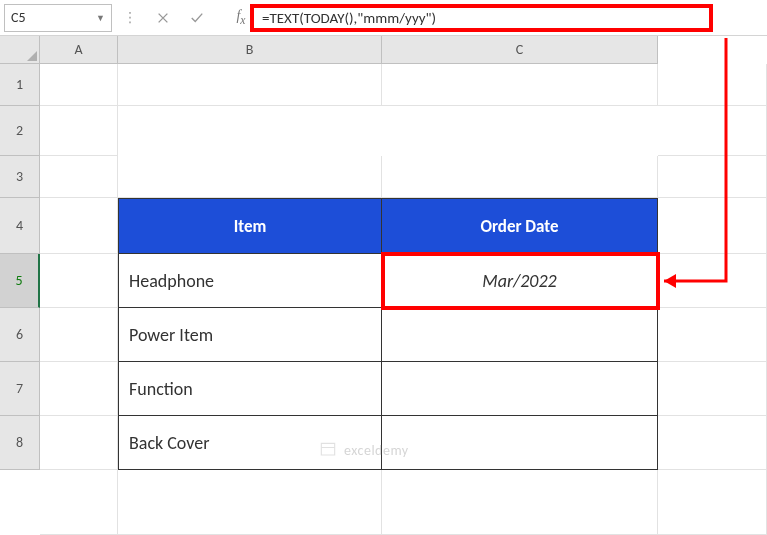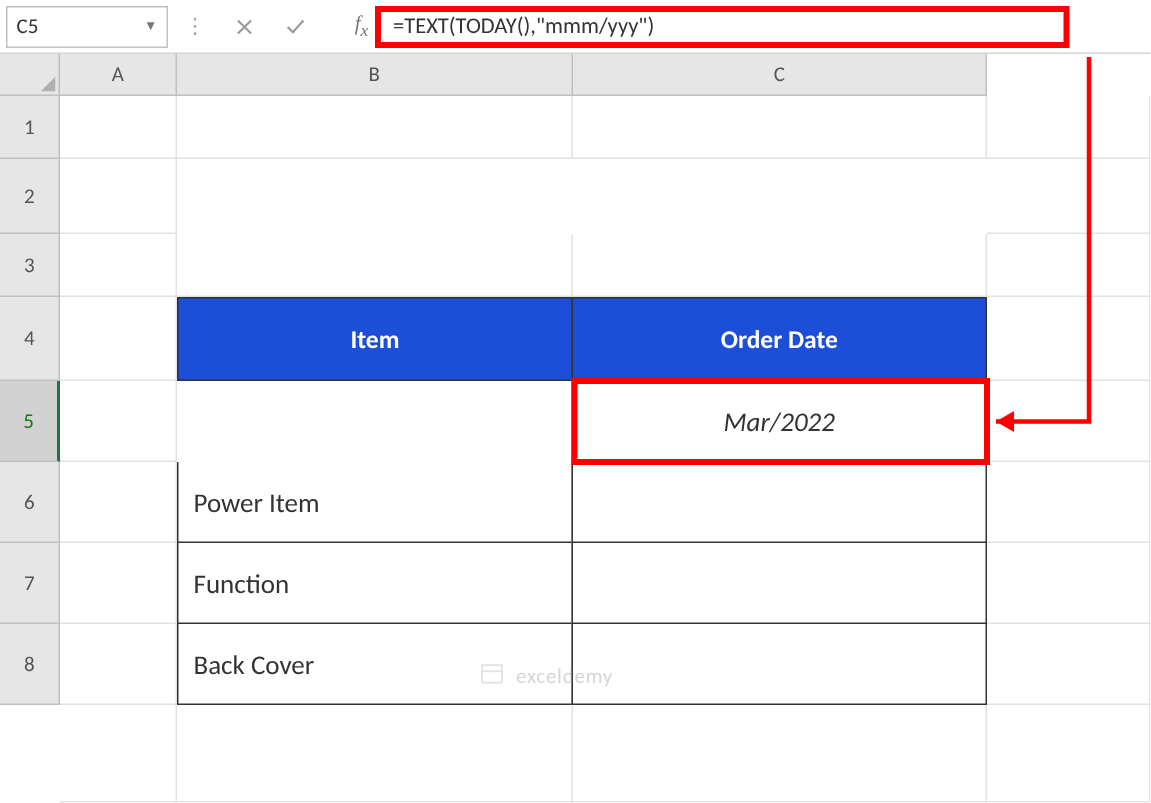--- a/index.html
+++ b/index.html
@@ -118,20 +118,21 @@
     <div class="cell" style="left:618px;top:352px;width:109px;height:54px;"></div>
     <div class="cell" style="left:0;top:406px;width:78px;height:65px;"></div>
     <div class="cell" style="left:78px;top:406px;width:264px;height:65px;"></div>
     <div class="cell" style="left:342px;top:406px;width:276px;height:65px;"></div>
     <div class="cell" style="left:618px;top:406px;width:109px;height:65px;"></div>
 
 
     <div class="table-header-cell" style="left:78px;top:134px;width:264px;height:56px;">Item</div>
     <div class="table-header-cell" style="left:341px;top:134px;width:277px;height:56px;">Order Date</div>
 
+    <div class="table-cell" style="left:78px;top:190px;width:264px;height:54px;">Headphone</div>
     <div class="table-cell center" style="left:341px;top:190px;width:277px;height:54px;">Mar/2022</div>
     <div class="table-cell" style="left:78px;top:244px;width:264px;height:54px;">Power Item</div>
     <div class="table-cell center" style="left:341px;top:244px;width:277px;height:54px;"></div>
     <div class="table-cell" style="left:78px;top:298px;width:264px;height:54px;">Function</div>
     <div class="table-cell center" style="left:341px;top:298px;width:277px;height:54px;"></div>
     <div class="table-cell" style="left:78px;top:352px;width:264px;height:54px;">Back Cover</div>
     <div class="table-cell center" style="left:341px;top:352px;width:277px;height:54px;"></div>
 
     <div class="selection-highlight" style="left:341px;top:188px;width:279px;height:58px;"></div>
 

